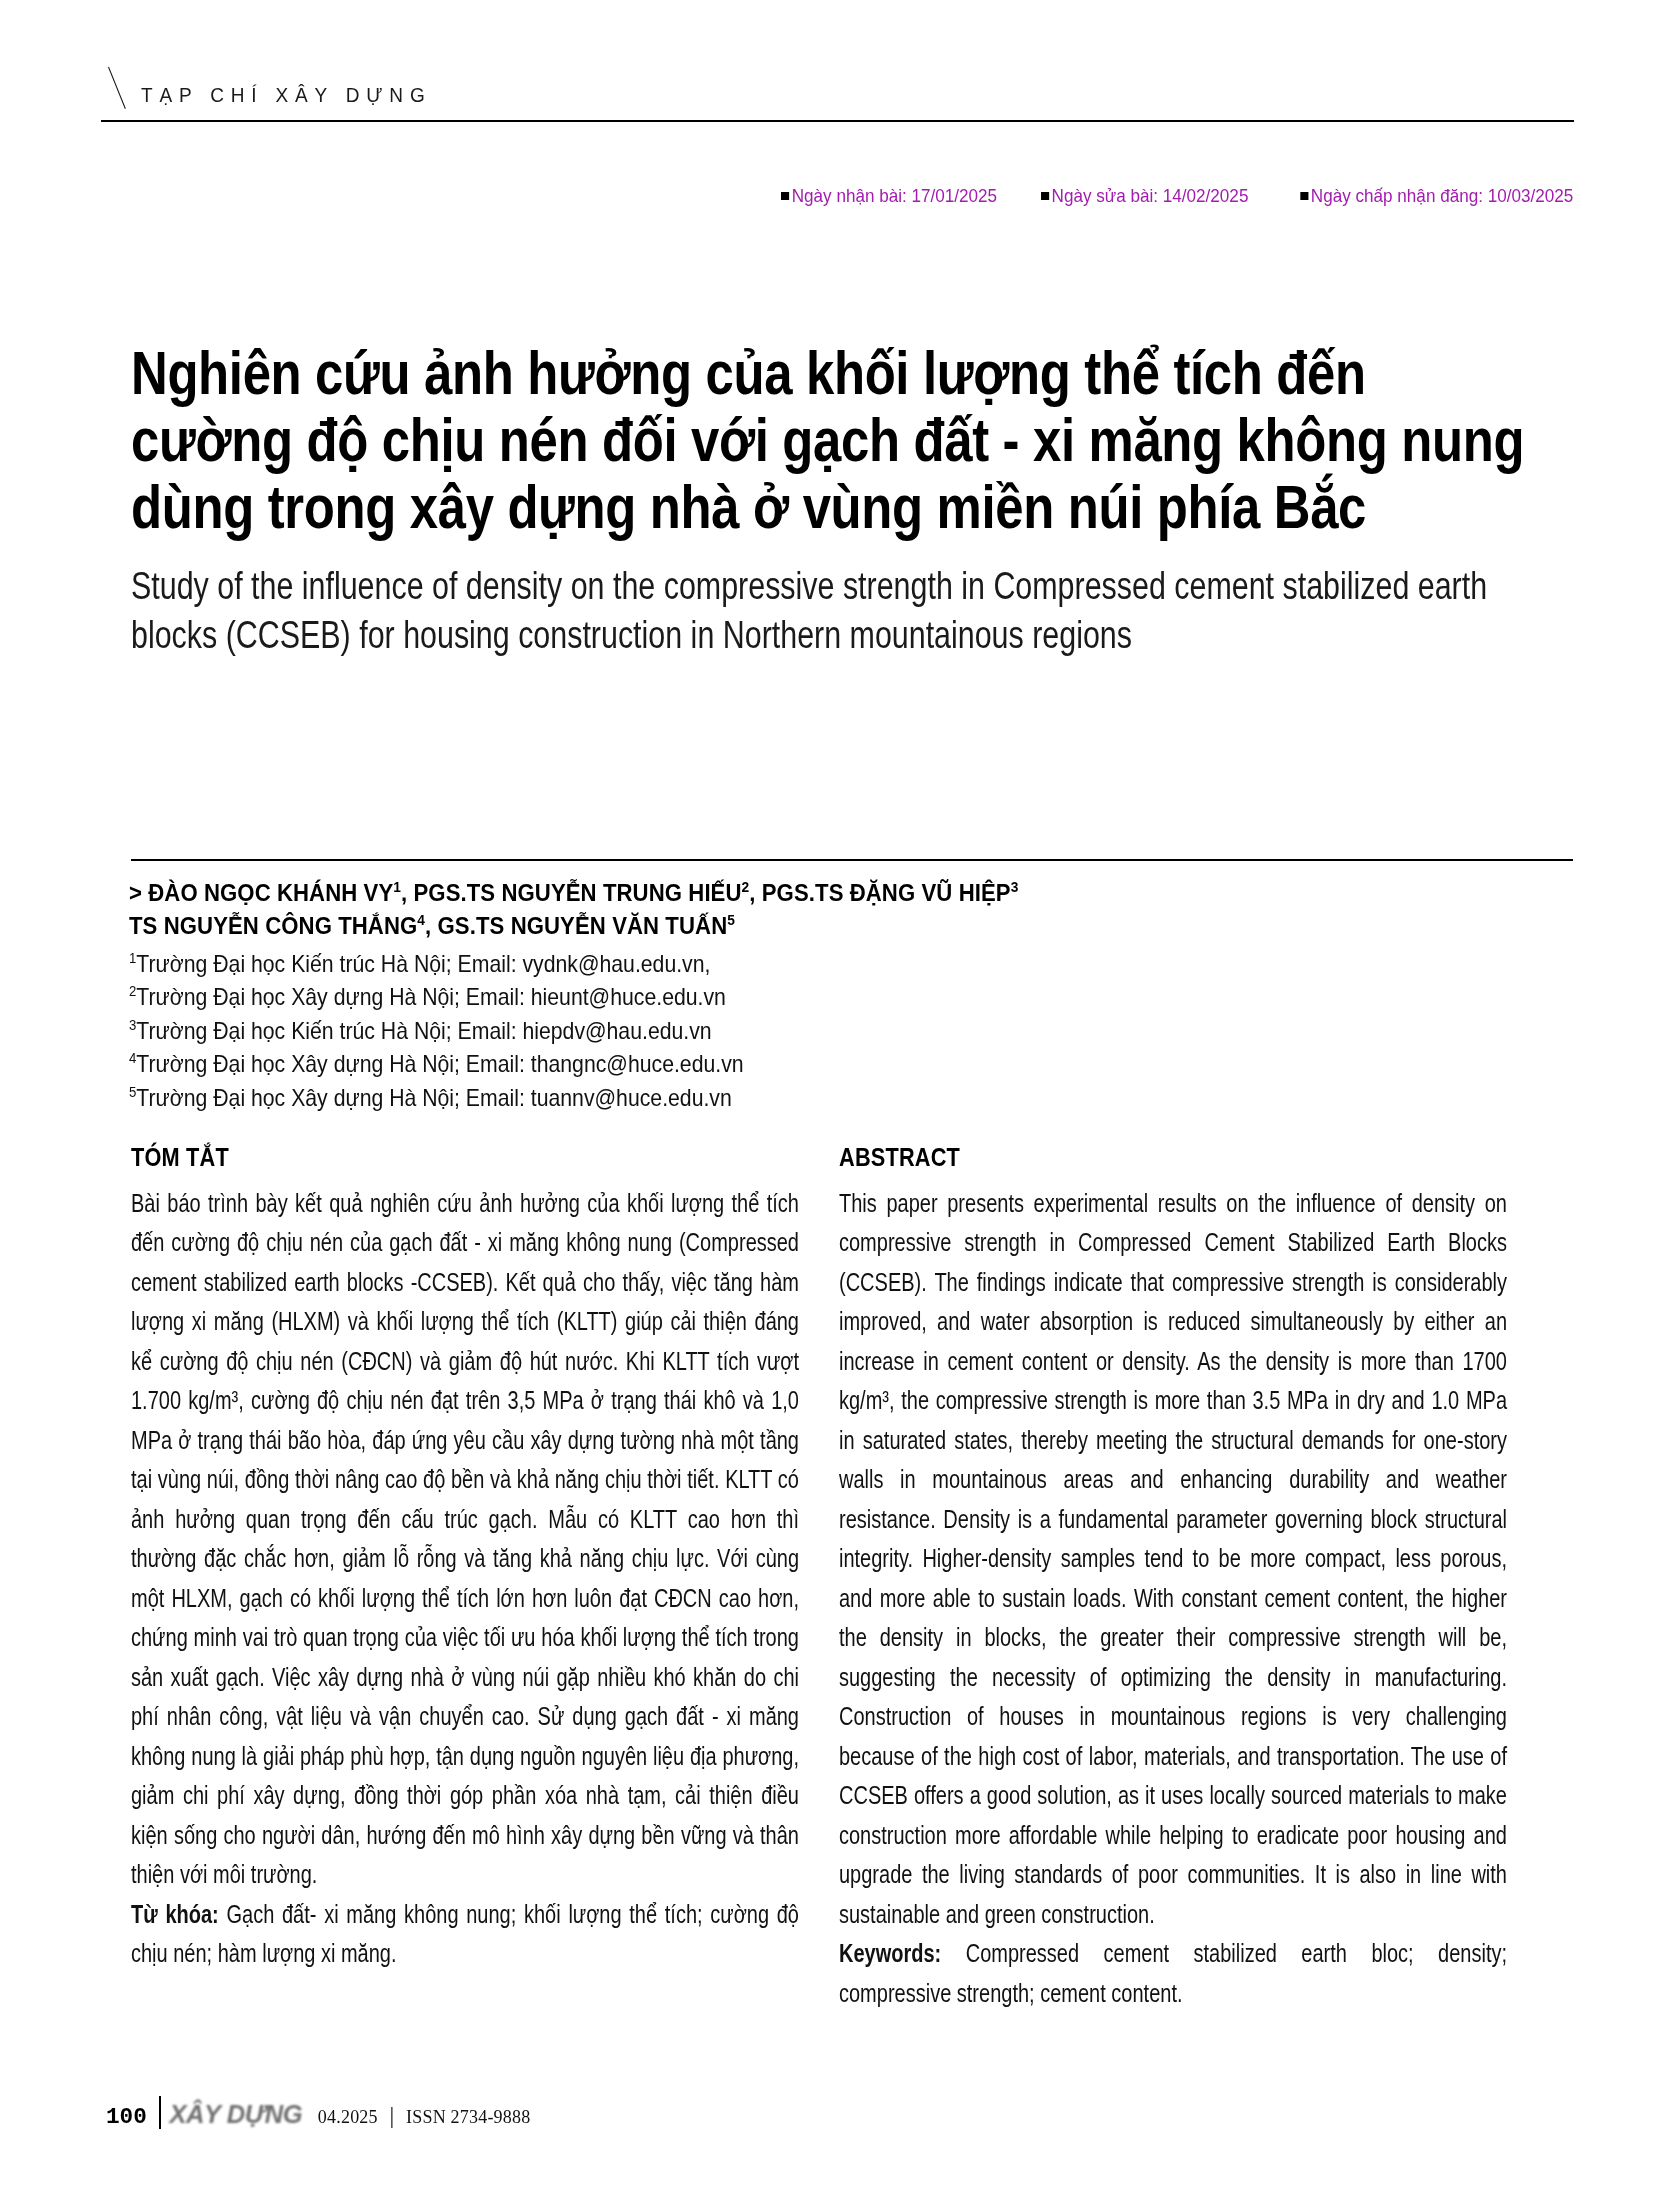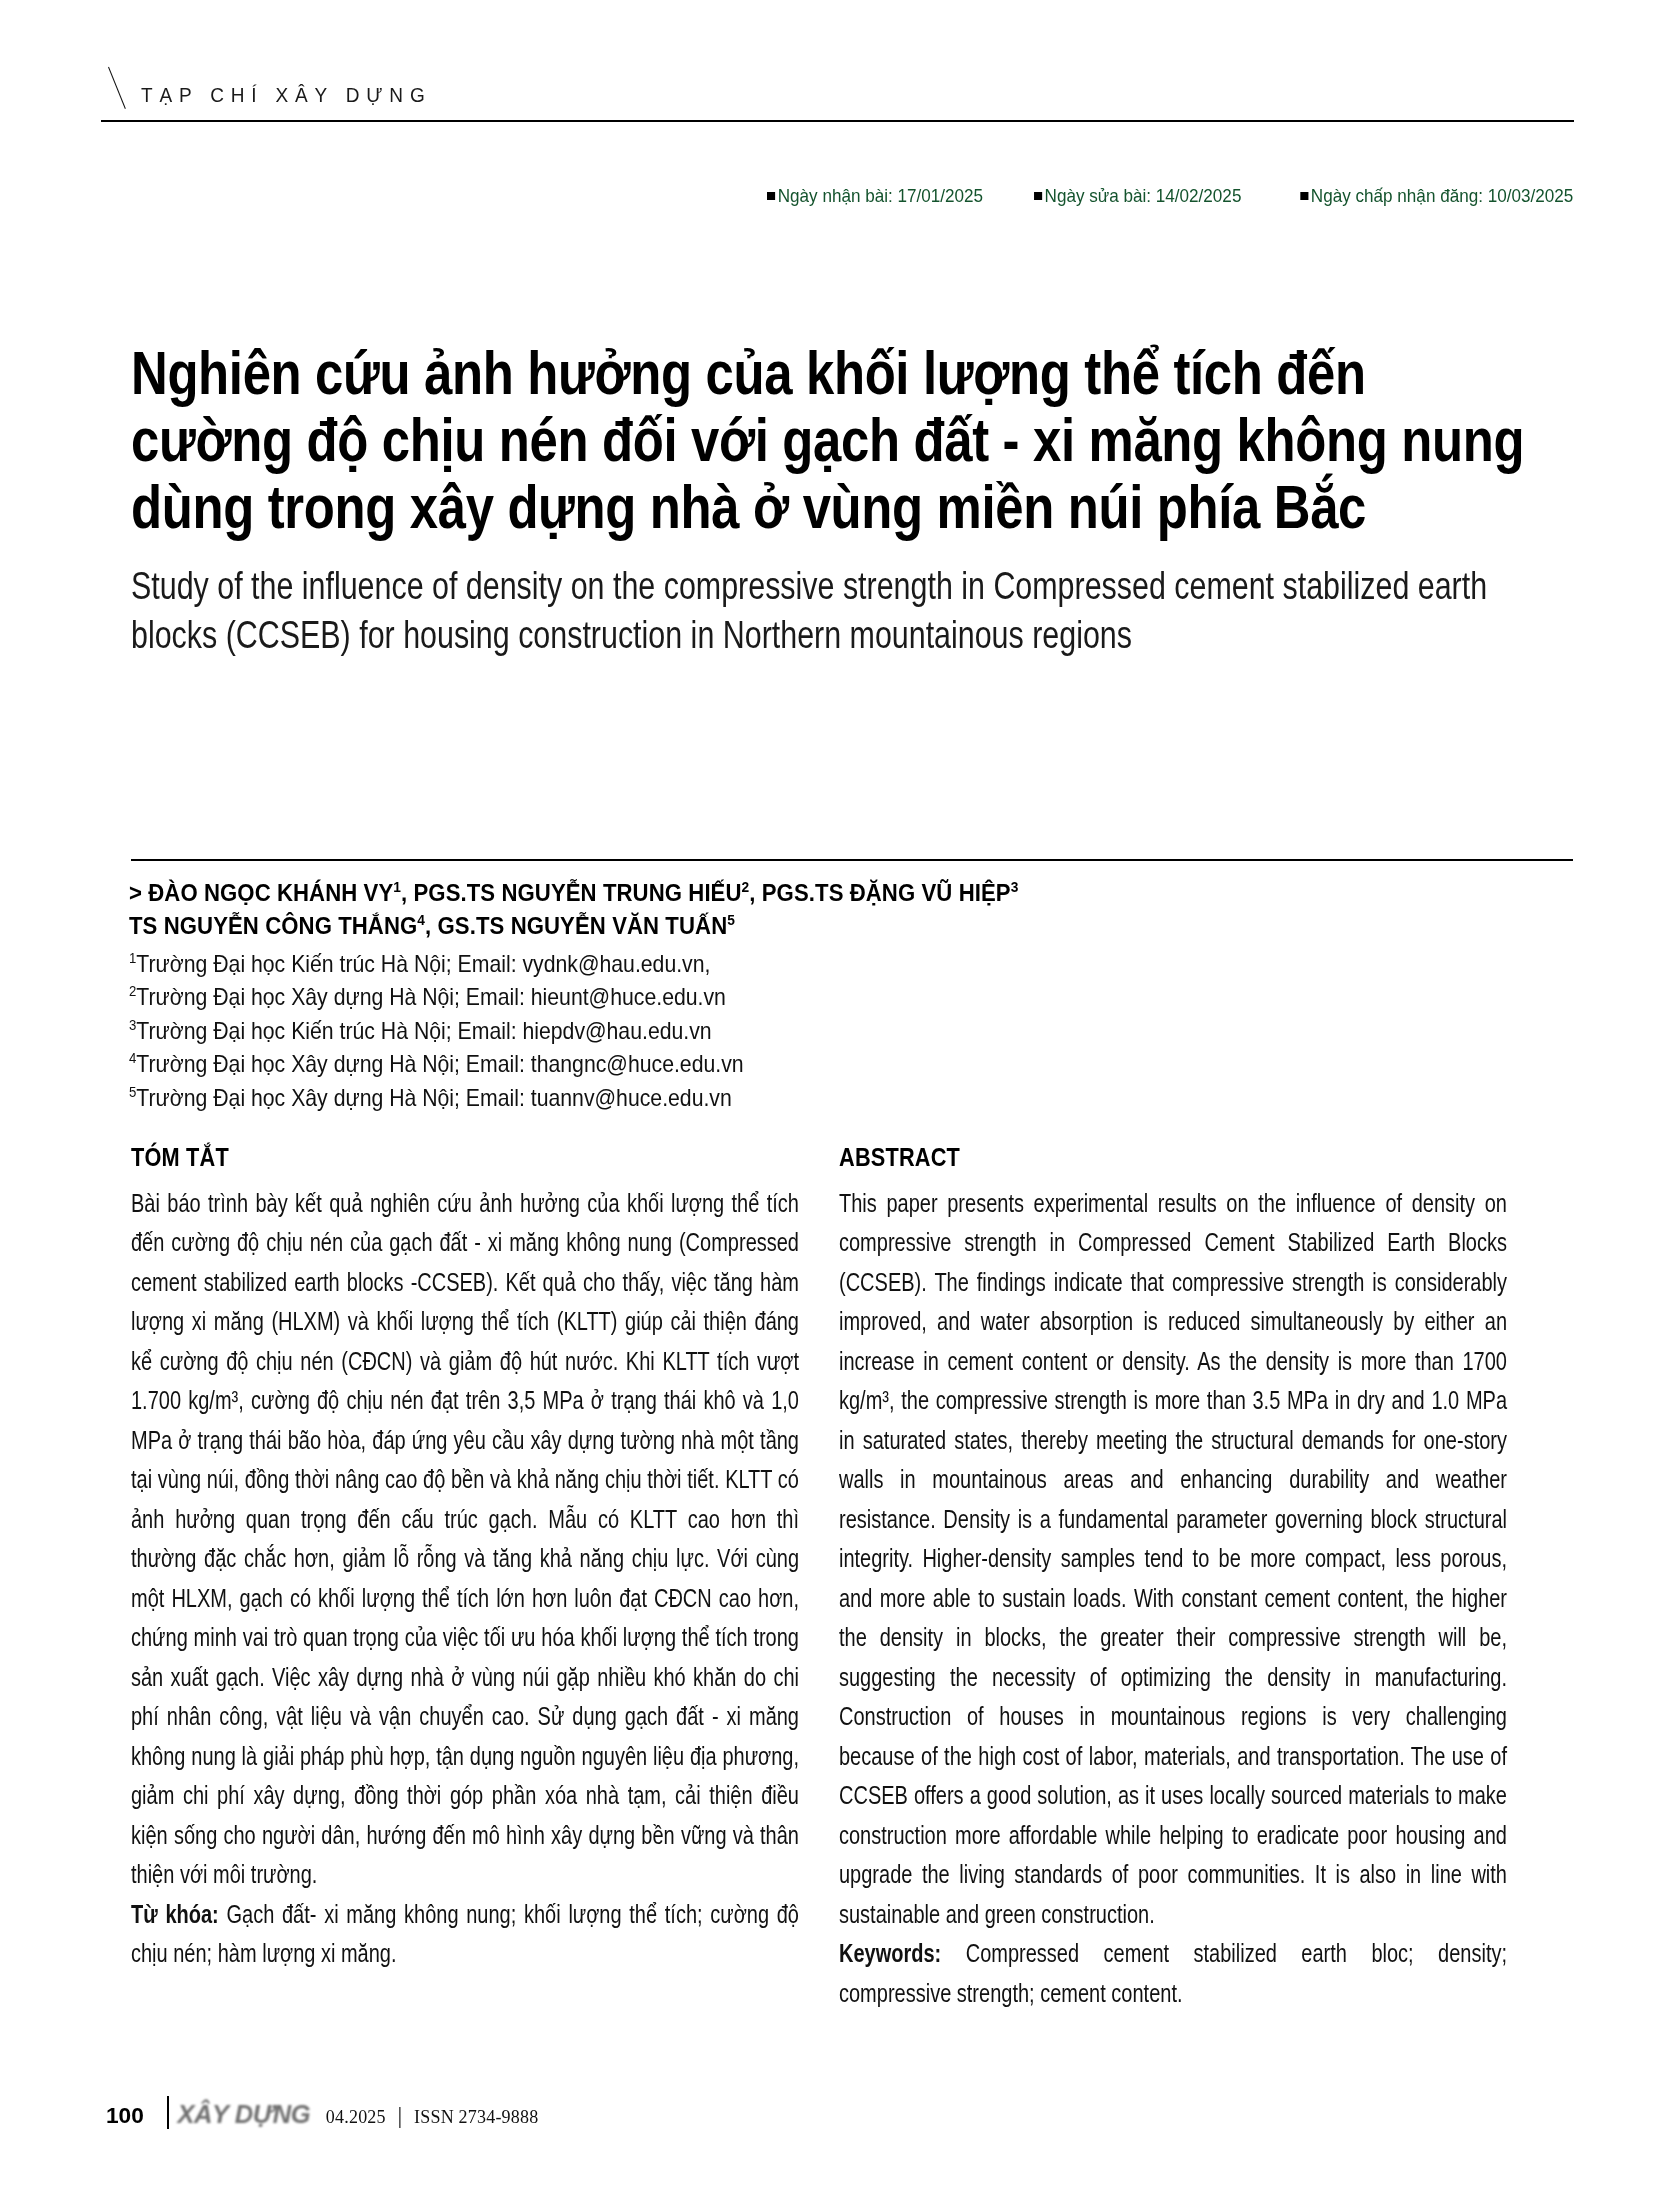--- a/index.html
+++ b/index.html
@@ -66,23 +66,23 @@
     background: #000;
   }
 
   
   .dates {
     position: absolute;
     right: 95px;
     top: 185px;
     display: flex;
     align-items: center;
-    gap: 15px;
+    gap: 8px;
     font-size: 19px;
-    color: #14532d;
+    color: #a21caf;
     white-space: nowrap;
   }
   .dates .d-item {
     display: inline-flex;
     align-items: center;
     transform: scaleX(0.9);
     transform-origin: right center;
   }
   .dates .sq {
     display: inline-block;
@@ -207,25 +207,25 @@
   
   .footer {
     position: absolute;
     left: 106px;
     bottom: 81px;
     display: flex;
     align-items: baseline;
     gap: 0;
   }
   .footer-page {
-    font-family: Liberation Sans, sans-serif;
+    font-family: Liberation Mono, monospace;
     font-weight: bold;
     font-size: 22.7px;
     color: #000;
-    padding-right: 23px;
+    padding-right: 12px;
   }
   .footer-div {
     display: inline-block;
     width: 2px;
     height: 33px;
     background: #000;
     position: relative;
     top: 5.9px;
   }
   .footer-logo {

